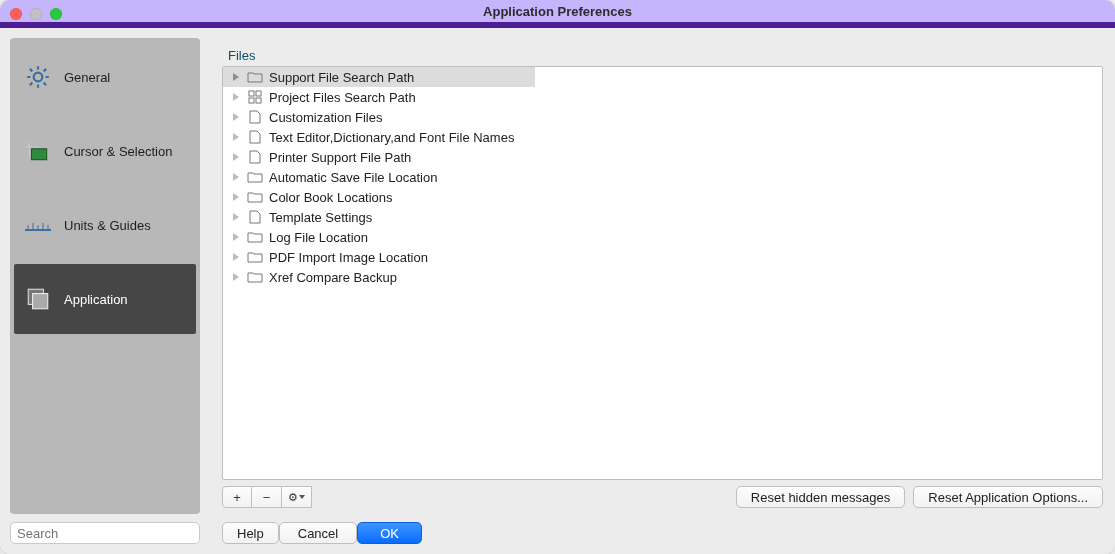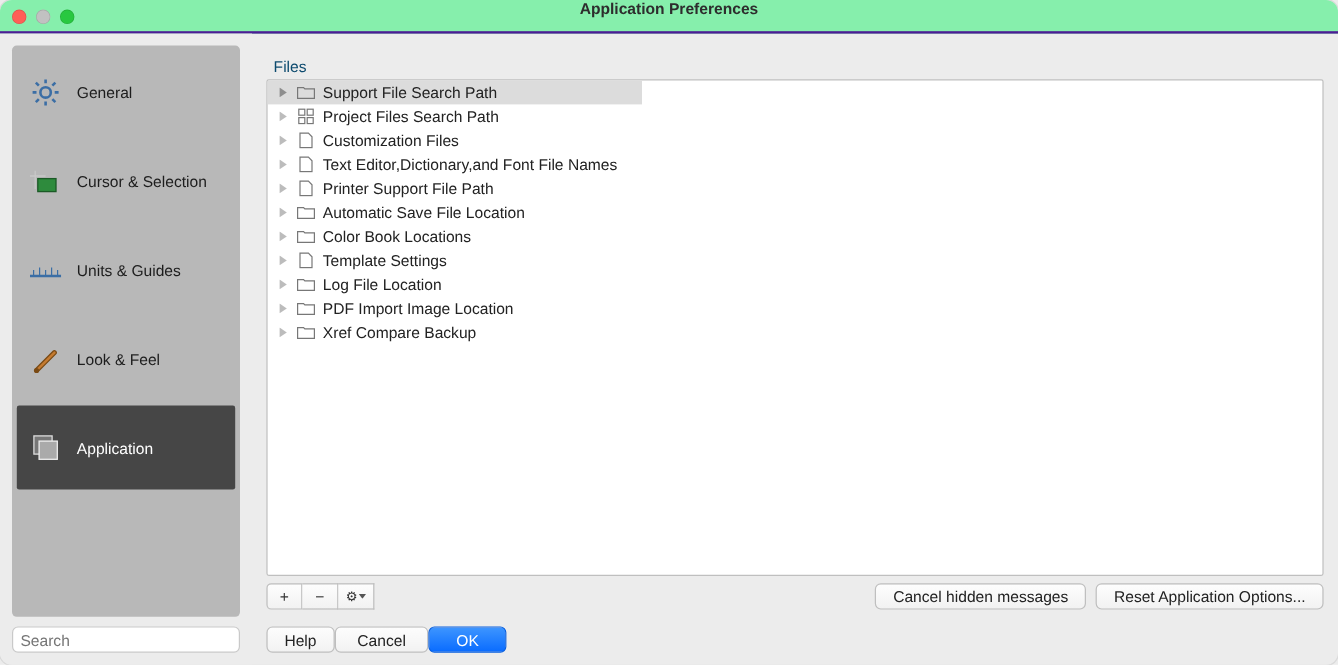--- a/index.html
+++ b/index.html
@@ -11,24 +11,25 @@
       height: 554px;
       overflow: hidden;
       border-radius: 10px;
       box-shadow: 0 0 0 1px rgba(0,0,0,0.08);
       position: relative;
     }
     
     .titlebar {
       height: 28px;
       display: flex;
+      align-items: center;
       justify-content: center;
       position: relative;
-      background: #86efac;
-      border-bottom: 2px solid #4c1d95;
+      background: #c4b5fd;
+      border-bottom: 6px solid #4c1d95;
     }
     .traffic-lights {
       position: absolute;
       left: 10px;
       top: 8px;
       display: flex;
       gap: 8px;
     }
     .traffic-lights .dot {
       width: 12px; height: 12px; border-radius: 50%;
@@ -271,29 +272,20 @@
               <line x1="3" y1="13" x2="3" y2="8" stroke="#3b6ea5"></line>
               <line x1="8" y1="13" x2="8" y2="6" stroke="#3b6ea5"></line>
               <line x1="13" y1="13" x2="13" y2="8" stroke="#3b6ea5"></line>
               <line x1="18" y1="13" x2="18" y2="6" stroke="#3b6ea5"></line>
               <line x1="23" y1="13" x2="23" y2="8" stroke="#3b6ea5"></line>
             </svg>
         </span>
         <span class="cat-label">Units &amp; Guides</span>
       </div>
 
-      <div class="cat-item">
-        <span class="cat-icon">
-          <svg width="26" height="26" viewBox="0 0 24 24">
-              <path d="M4 20 L8 16 L18 6 C19 5 21 7 20 8 L10 18 L6 22 Z" fill="#c47a2f" stroke="#7a4a14"></path>
-              <circle cx="5" cy="21" r="2" fill="#7a4a14"></circle>
-            </svg>
-        </span>
-        <span class="cat-label">Look &amp; Feel</span>
-      </div>
 
       <div class="cat-item selected">
         <span class="cat-icon">
           <svg width="26" height="26" viewBox="0 0 24 24">
               <rect x="3" y="3" width="14" height="14" fill="#777" stroke="#ddd"></rect>
               <rect x="7" y="7" width="14" height="14" fill="#aaa" stroke="#eee"></rect>
             </svg>
         </span>
         <span class="cat-label">Application</span>
       </div>
@@ -479,21 +471,21 @@
       <div class="tb-btn">
         <span style="display:flex;align-items:center;gap:1px">
           <span style="font-size:11px">⚙</span>
           <svg width="6" height="4" viewBox="0 0 6 4">
               <path d="M0 0 L6 0 L3 4 Z" fill="#555"></path>
             </svg>
         </span>
       </div>
       <div class="flex-spacer"></div>
       <div class="pill-btn">
-        <span>Cancel hidden messages</span>
+        <span>Reset hidden messages</span>
       </div>
       <div class="pill-btn">
         <span>Reset Application Options...</span>
       </div>
     </div>
 
     <div class="bottom-row">
       <div class="pill-btn">
         <span>Help</span>
       </div>

